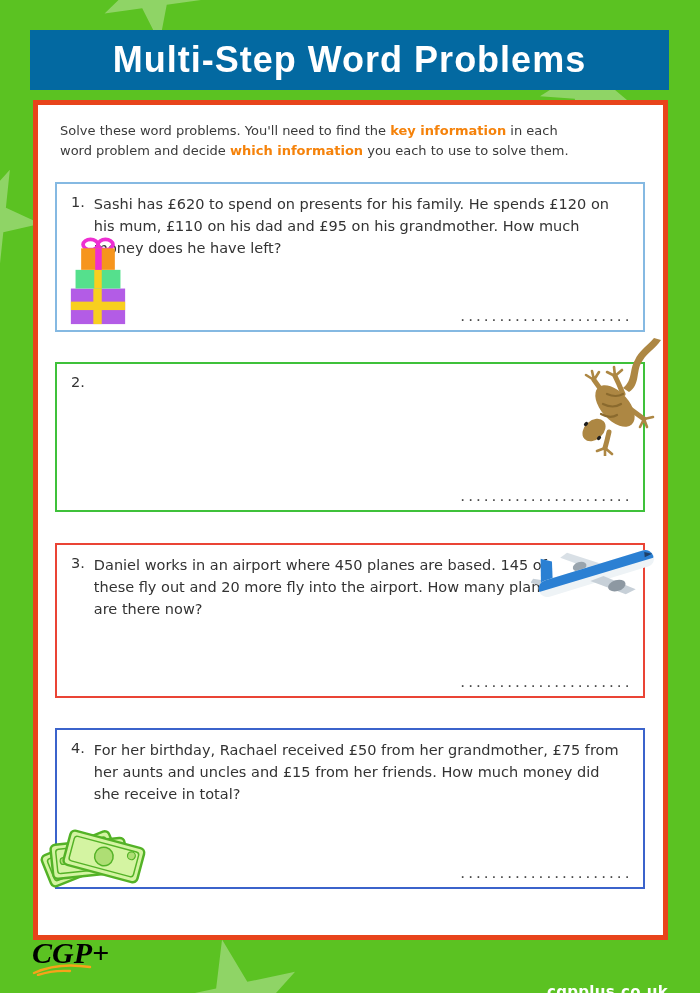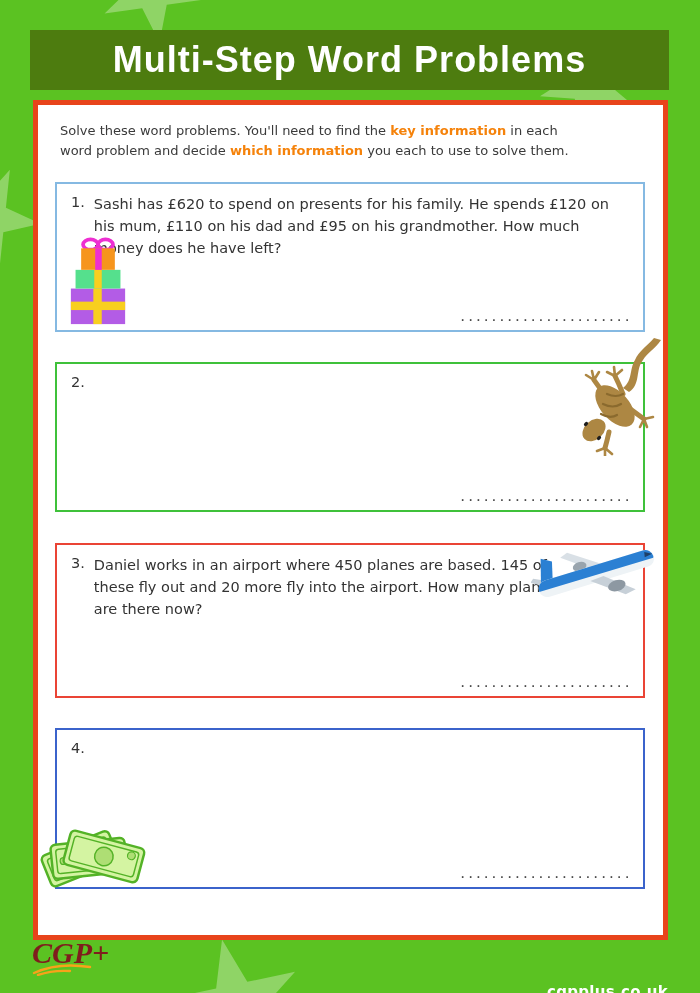--- a/index.html
+++ b/index.html
@@ -4,21 +4,21 @@
 <style>
   html,body{margin:0;padding:0;}
   body{font-family:"DejaVu Sans", sans-serif;}
   .page{position:relative;width:700px;height:993px;background:#5bc222;overflow:hidden;}
 
   
   .star{position:absolute;z-index:0;}
   .star svg{display:block;width:100%;height:100%;}
 
   
-  .header-band{position:absolute;left:30px;top:30px;width:639px;height:60px;background:#4d7c0f;
+  .header-band{position:absolute;left:30px;top:30px;width:639px;height:60px;background:#0369a1;
     display:flex;align-items:center;justify-content:center;z-index:2;}
   .title{color:#ffffff;font-size:36px;font-weight:bold;letter-spacing:1px;
     font-family:"Liberation Sans", sans-serif;}
 
   
   .panel{position:absolute;left:33px;top:100px;width:635px;height:840px;background:#ffffff;
     border:5px solid #e8441b;box-sizing:border-box;z-index:2;}
 
   .intro{position:absolute;left:22px;top:16px;width:588px;margin:0;font-size:13px;
     line-height:1.55;color:#3a3a3a;}
@@ -42,21 +42,21 @@
 
   .qicon{position:absolute;}
   .presents{left:12px;top:52px;width:58px;height:92px;}
   .gecko{left:516px;top:-26px;width:92px;height:118px;z-index:3;}
   .plane{left:474px;top:-10px;width:138px;height:80px;z-index:3;}
   .money{left:-19px;top:82px;width:122px;height:88px;z-index:3;}
 
   
   .logo{position:absolute;left:32px;top:938px;z-index:2;}
   .logo-text{font-family:"Liberation Serif", serif;font-style:italic;font-weight:bold;
-    font-size:30px;color:#7f1d1d;line-height:1;}
+    font-size:30px;color:#000000;line-height:1;}
   .swoosh{display:block;margin-top:-4px;}
   .website{position:absolute;right:32px;top:983px;z-index:2;color:#ffffff;font-weight:bold;
     font-size:15px;letter-spacing:0.3px;}
 </style>
 </head>
 <body>
 
 <div class="page">
 
   <div class="star" style="left:100px;top:-58px;width:105px;height:101px;transform:rotate(172deg);">
@@ -150,20 +150,21 @@
           <ellipse cx="82" cy="55" rx="9" ry="5.5" fill="#8d98a2"></ellipse>
           <path d="M118 31 l7 4 -8 1 z" fill="#1d3f66"></path>
         </g>
       </svg>
       <span class="answer">......................</span>
     </div>
 
     <div class="qbox q4">
       <div class="qrow">
         <span class="qnum">4.</span>
+        <p class="qtext t4">For her birthday, Rachael received £50 from her grandmother, £75 from her aunts and uncles and £15 from her friends. How much money did she receive in total?</p>
       </div>
       <svg class="qicon money" viewBox="0 0 124 90">
         <g transform="translate(2,46) rotate(-22)">
           <rect width="74" height="34" rx="5" fill="#d4f4a2" stroke="#53b226" stroke-width="2.5"></rect>
           <rect x="5" y="5" width="64" height="24" rx="3" fill="none" stroke="#53b226" stroke-width="1.5"></rect>
           <circle cx="37" cy="17" r="9" fill="#aede74" stroke="#53b226" stroke-width="1.5"></circle>
         </g>
         <g transform="translate(12,34) rotate(-6)">
           <rect width="76" height="35" rx="5" fill="#d4f4a2" stroke="#53b226" stroke-width="2.5"></rect>
           <rect x="5" y="5" width="66" height="25" rx="3" fill="none" stroke="#53b226" stroke-width="1.5"></rect>

